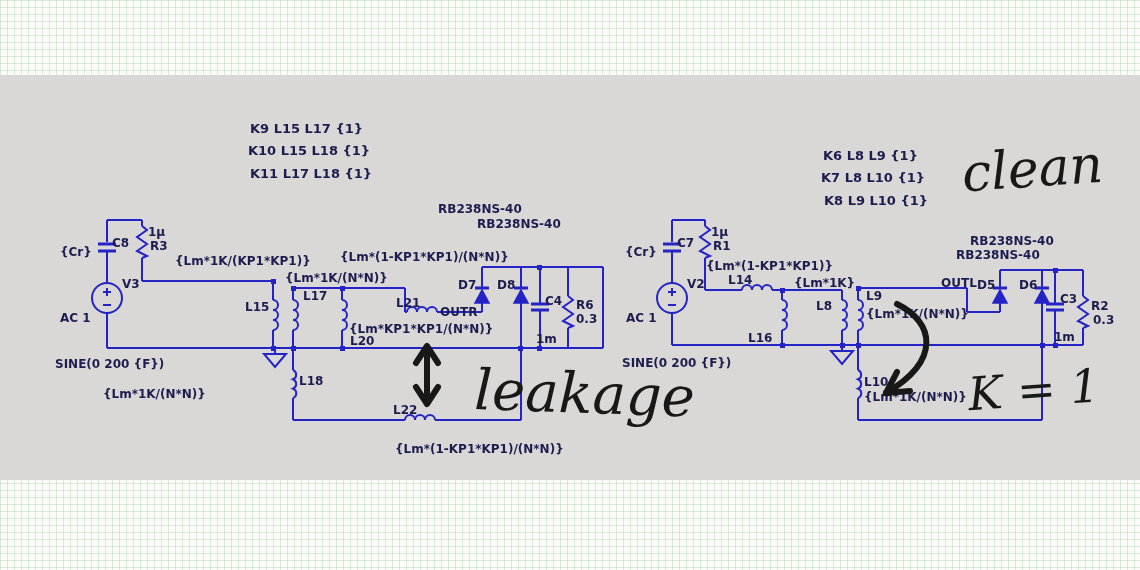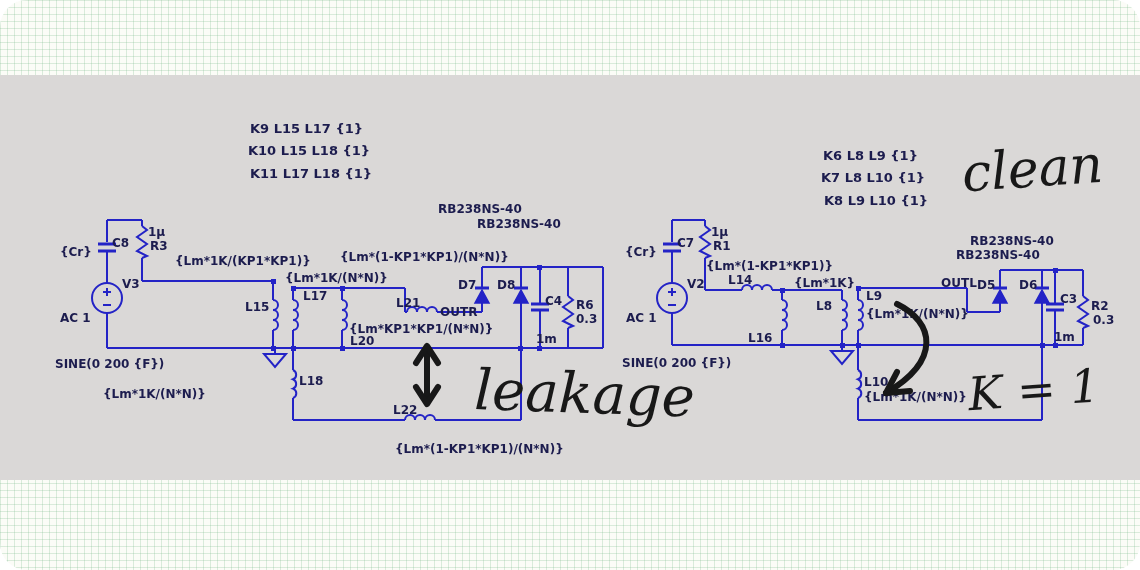--- a/index.html
+++ b/index.html
@@ -4,21 +4,20 @@
 <style>
   html,body{margin:0;padding:0;}
   #stage{
     position:relative;width:1140px;height:570px;overflow:hidden;
     background-color:#fbfcf7;
     background-image:
       linear-gradient(to right, rgba(140,195,155,0.30) 1px, transparent 1px),
       linear-gradient(to bottom, rgba(140,195,155,0.30) 1px, transparent 1px);
     background-size:7px 7px;
     font-family:"DejaVu Sans", sans-serif;
-    border-radius:27px;
   }
   #gray-panel{
     position:absolute;left:0;top:75px;width:1140px;height:405px;
     background:#dad8d7;
   }
   svg{position:absolute;left:0;top:0;}
   .wire{stroke:#2323c6;stroke-width:2;fill:none;}
   .comp{stroke:#2323c6;stroke-width:2;fill:none;}
   .diode{fill:#2323c6;stroke:#2323c6;stroke-width:1.5;}
   .bar{stroke:#2323c6;stroke-width:3;fill:none;}

